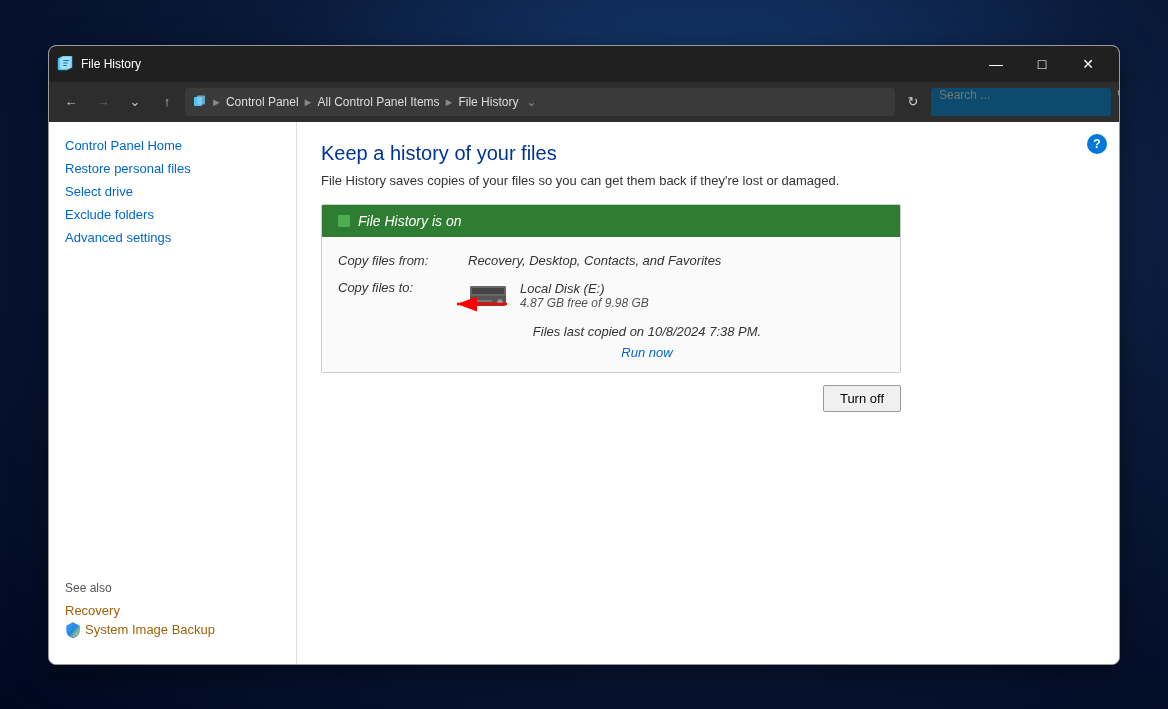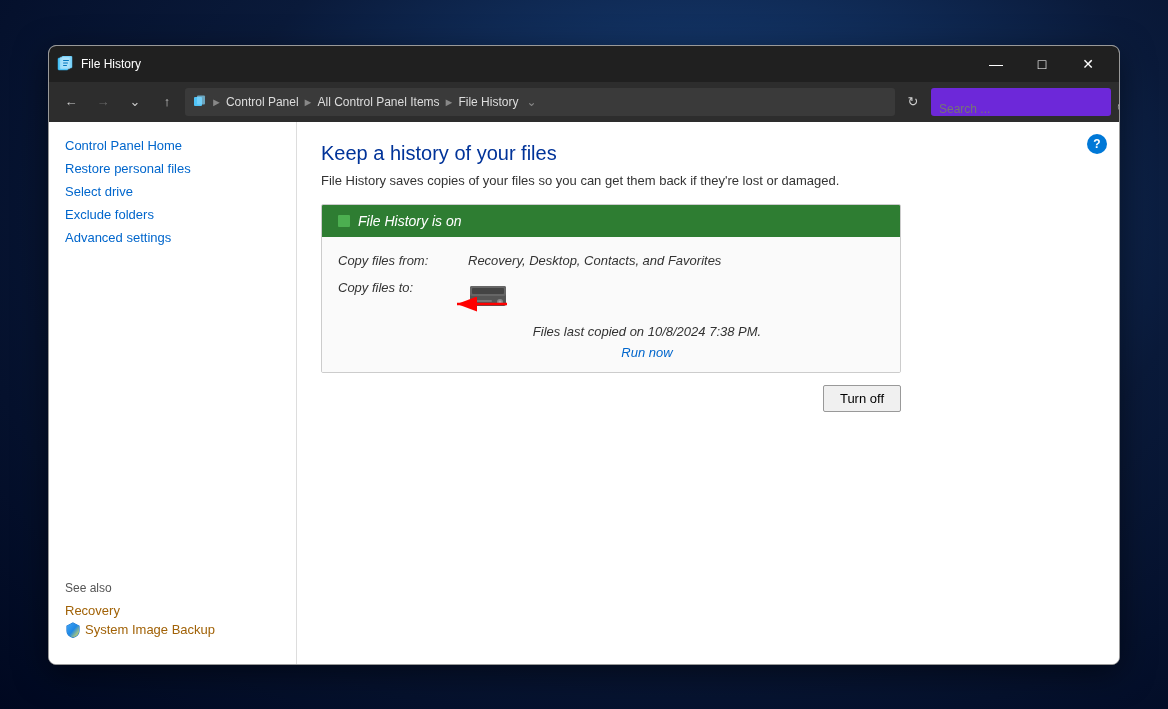--- a/index.html
+++ b/index.html
@@ -106,28 +106,28 @@
       font-size: 11px;
     }
     .breadcrumb-chevron {
       margin-left: 4px;
       color: #888;
       cursor: pointer;
     }
     .search-box {
       width: 180px;
       height: 28px;
-      background: #6d28d9;
+      background: #0c4a6e;
       border: none;
       border-radius: 3px;
       color: #ddd;
       padding: 0 8px;
       font-size: 12px;
       display: flex;
-      align-items: flex-end;
+      align-items: flex-start;
       gap: 23px;
     }
     .search-box input {
       background: transparent;
       border: none;
       color: #aaa;
       font-size: 12px;
       outline: none;
       flex: 1;
     }
@@ -436,20 +436,24 @@
                 <svg width="40" height="32" viewBox="0 0 40 32">
                   <rect x="2" y="6" width="36" height="20" rx="2" fill="#555"></rect>
                   <rect x="2" y="6" width="36" height="10" rx="2" fill="#666"></rect>
                   <rect x="4" y="8" width="32" height="6" rx="1" fill="#444"></rect>
                   <circle cx="32" cy="22" r="3" fill="#888"></circle>
                   <circle cx="32" cy="22" r="1.5" fill="#aaa"></circle>
                   <rect x="4" y="20" width="20" height="2" rx="1" fill="#777"></rect>
                   <rect x="4" y="23" width="14" height="1.5" rx="0.5" fill="#666"></rect>
                 </svg>
               </div>
+              <div class="drive-details">
+                <span class="drive-name">Local Disk (E:)</span>
+                <span class="drive-space">4.87 GB free of 9.98 GB</span>
+              </div>
             </div>
           </div>
 
           <div style="margin-left: 72px; text-align: center;">
             <p class="last-copied">Files last copied on 10/8/2024 7:38 PM.</p>
             <a class="run-now-link">Run now</a>
           </div>
 
         </div>
       </div>

